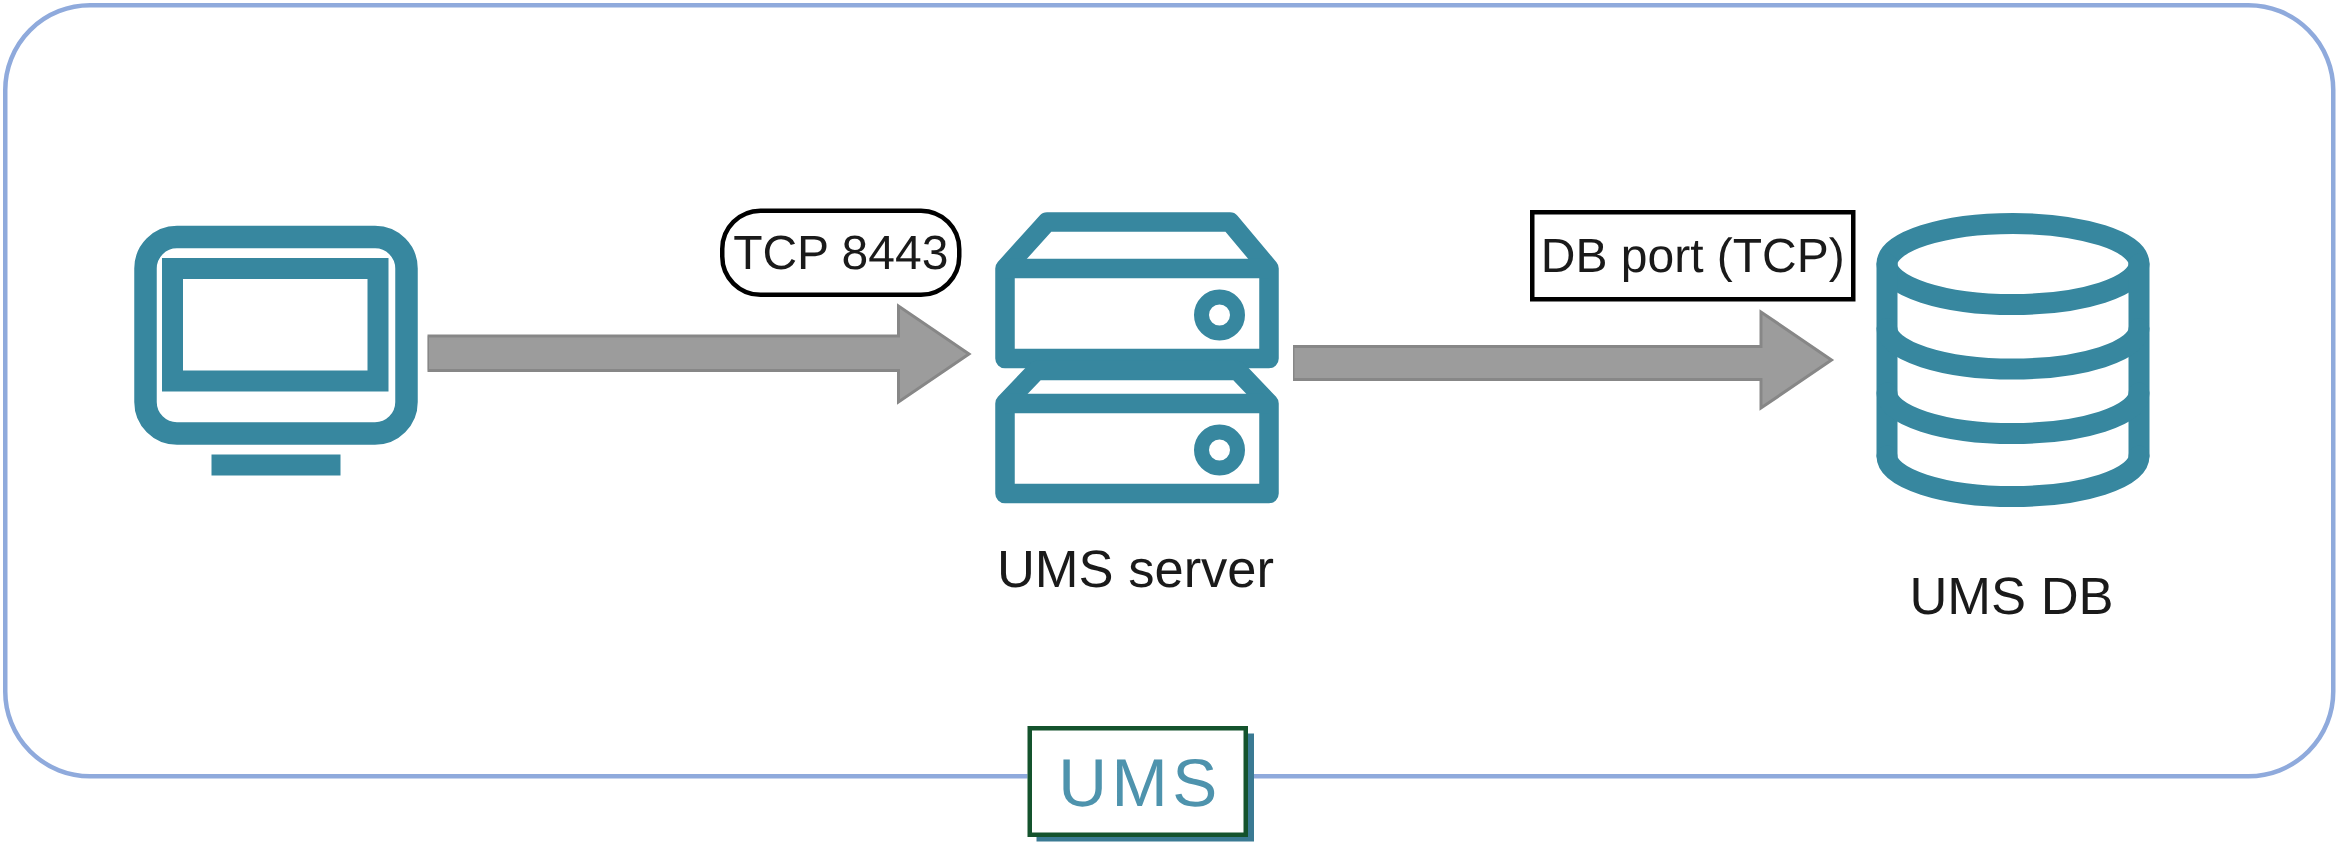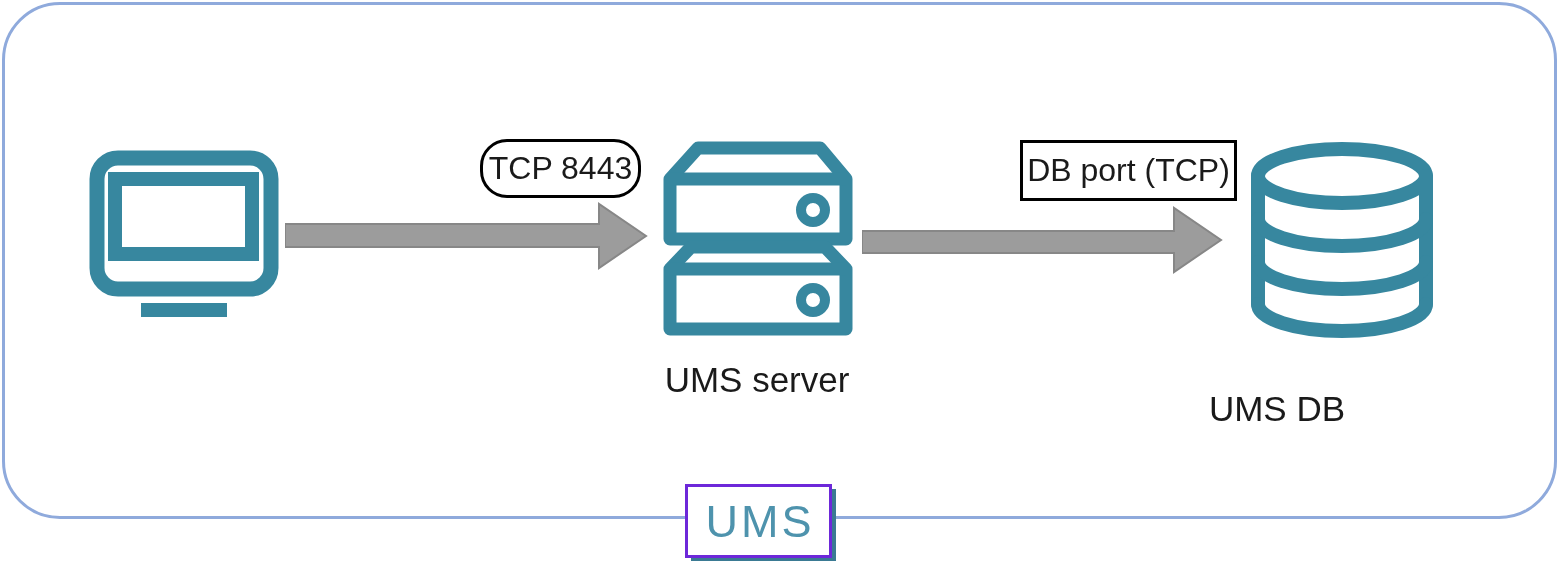--- a/index.html
+++ b/index.html
@@ -34,21 +34,21 @@
     font-size:32px;color:#1a1a1a;
     white-space:nowrap;
     box-sizing:border-box;
     padding:0 8px;
   }
   .ums-badge{
     position:absolute;
     left:685px;top:484px;
     width:147px;height:74px;
     background:#ffffff;
-    border:3px solid #6d28d9;
+    border:3px solid #14532d;
     box-shadow:5px 4px 0 -1px #3A7A93;
     display:flex;align-items:center;justify-content:center;
     box-sizing:border-box;
     z-index:5;
   }
   .ums-badge span{
     font-size:45px;
     font-weight:300;
     letter-spacing:3px;
     color:#4E93AD;
@@ -111,19 +111,19 @@
       <g fill="none" stroke="#37879F" stroke-width="14" stroke-linecap="round">
         <ellipse cx="97" cy="36" rx="84" ry="27"></ellipse>
         <path d="M13 36 L13 164"></path>
         <path d="M181 36 L181 164"></path>
         <path d="M13 79 A84 27 0 0 0 181 79"></path>
         <path d="M13 122 A84 27 0 0 0 181 122"></path>
         <path d="M13 164 A84 27 0 0 0 181 164"></path>
       </g>
     </svg>
   </div>
-  <div class="node-label" style="left:1277px;top:378px;margin-top:11px;">UMS DB</div>
+  <div class="node-label" style="left:1341px;top:378px;">UMS DB</div>
 
   <div class="ums-badge">
     <span>UMS</span>
   </div>
 
 </div>
 
 </body></html>

